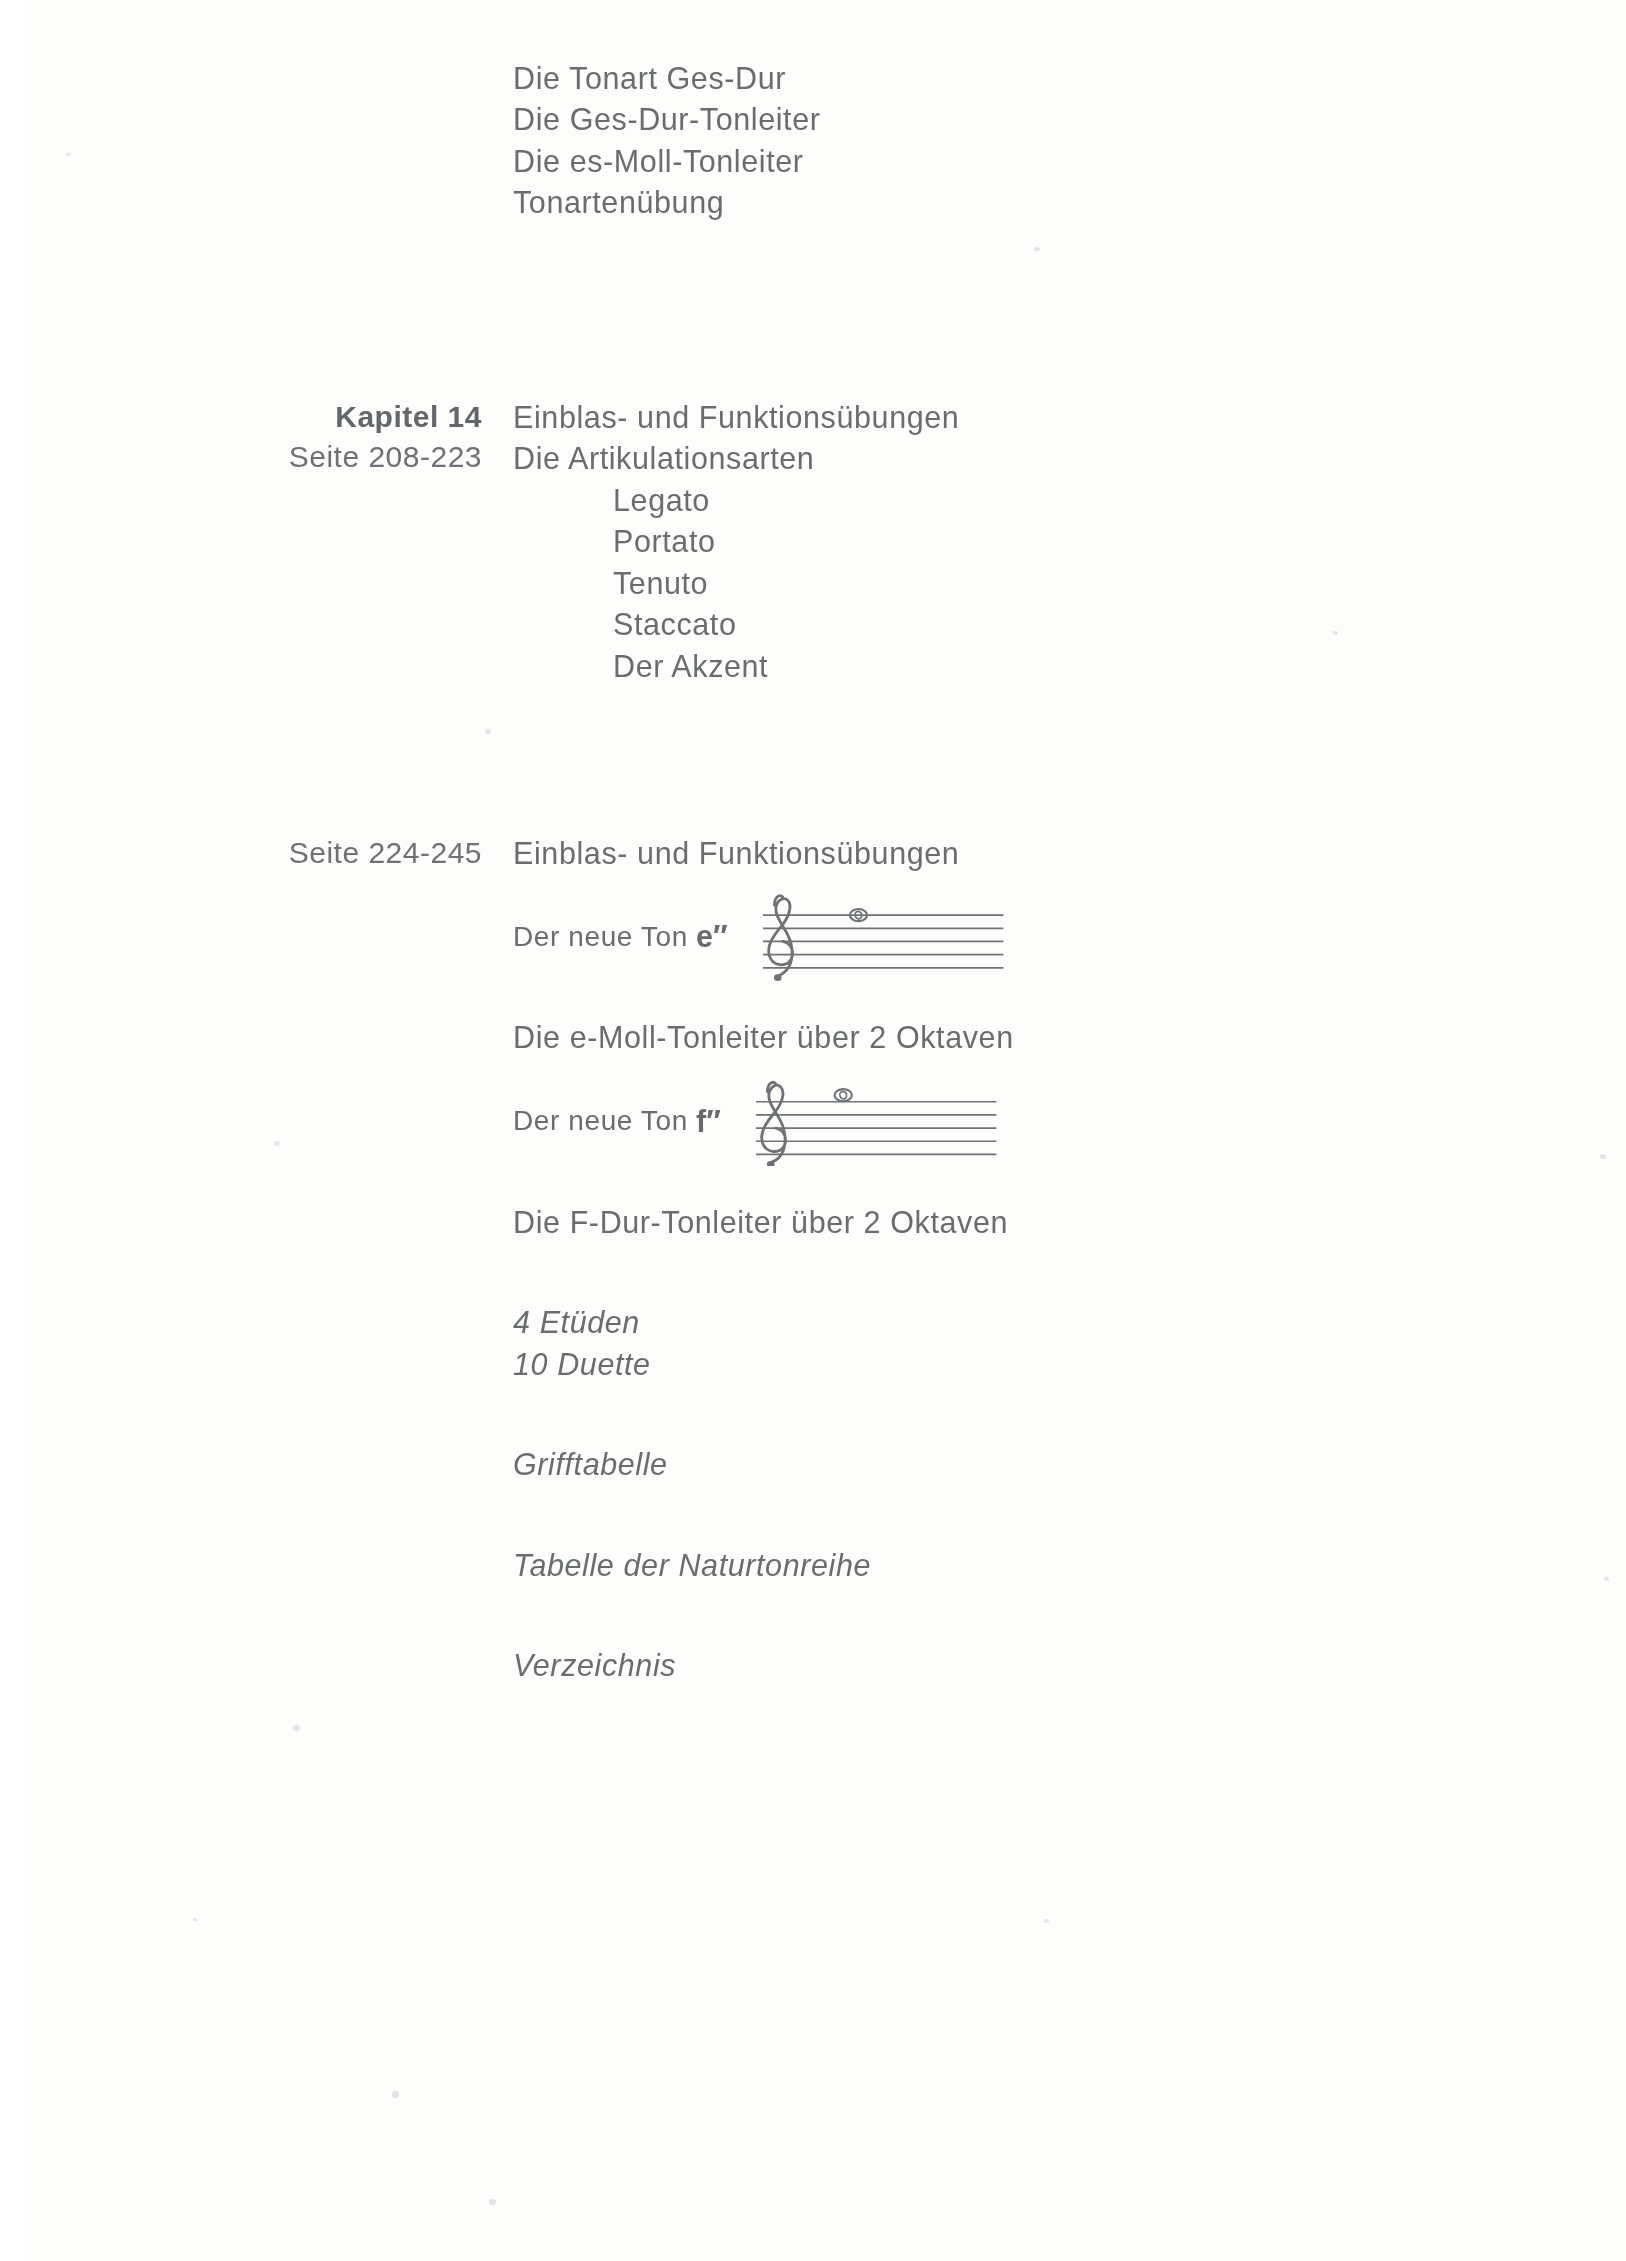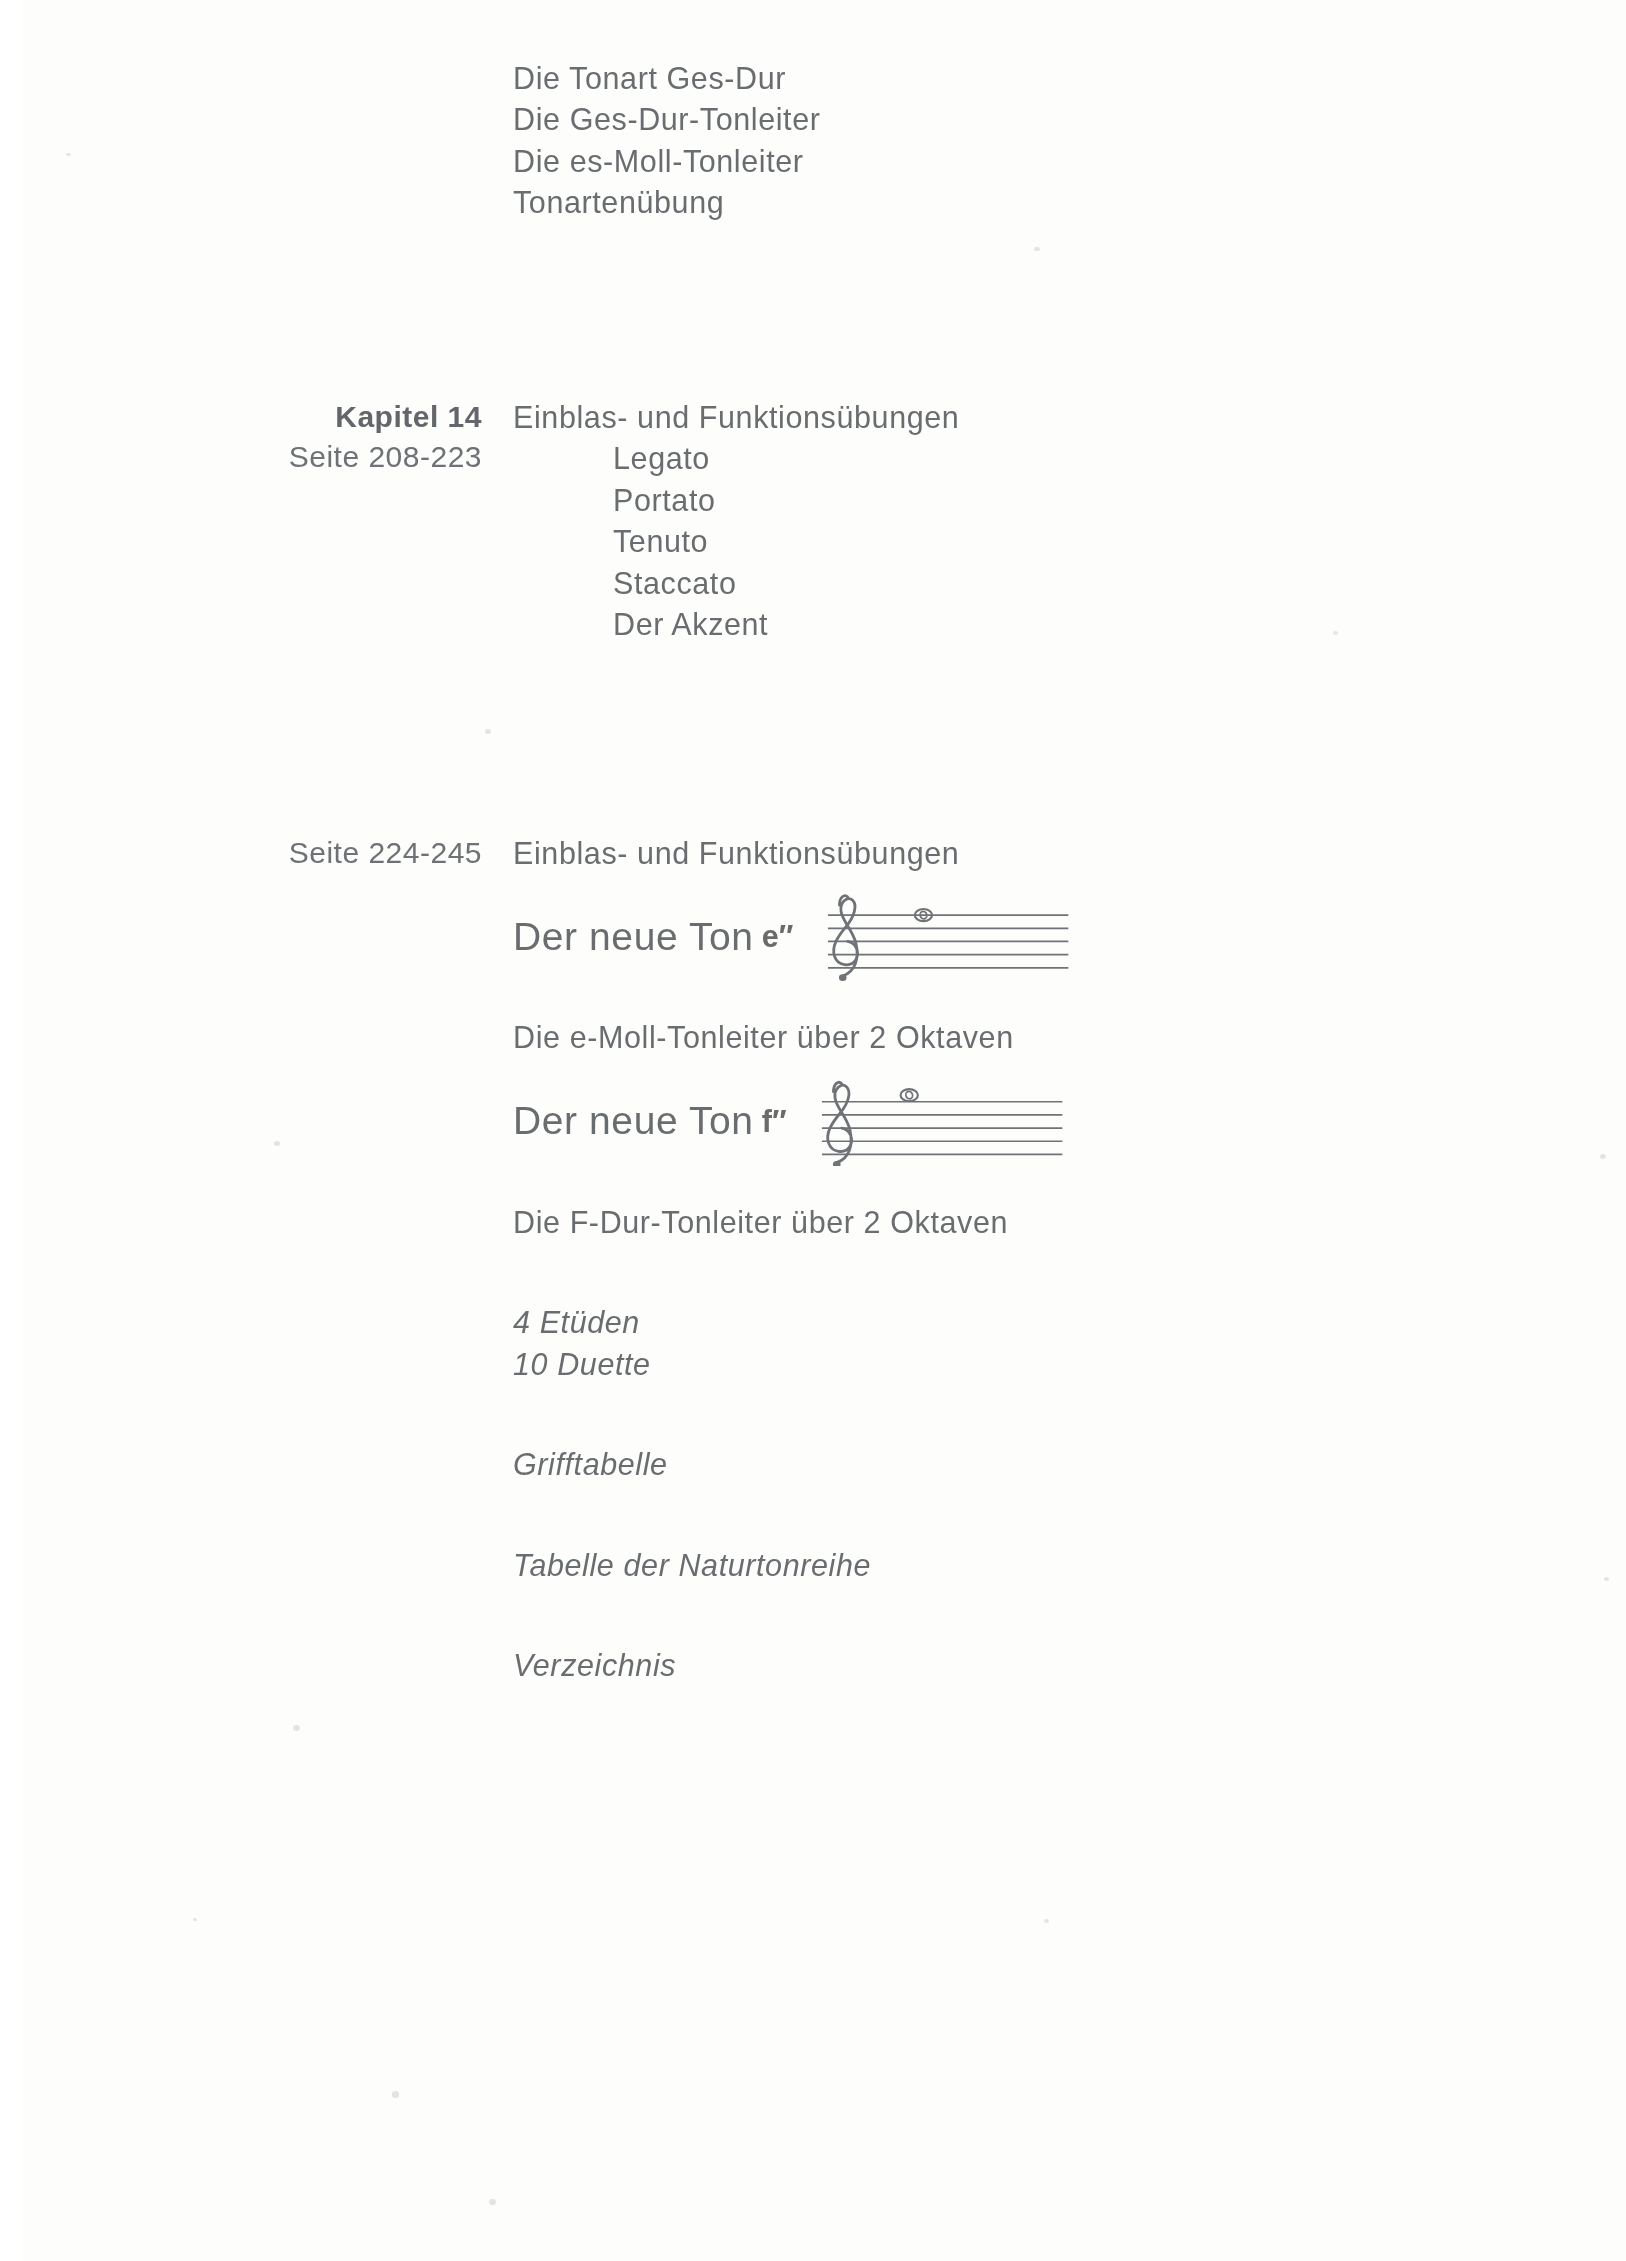--- a/index.html
+++ b/index.html
@@ -75,21 +75,21 @@
   .gap-m { height: 36px; }
   .gap-l { height: 59px; }
 
   
   .ton-row {
     display: flex;
     align-items: center;
     white-space: nowrap;
   }
   .ton-row .txt {
-    font-size: 39px;
+    font-size: 28px;
     letter-spacing: 0.6px;
     color: #6a6d70;
   }
   .ton-row .note-name {
     font-weight: bold;
     font-size: 30.5px;
     padding-left: 8.2px;
     letter-spacing: 0;
   }
   .staff-wrap {
@@ -125,20 +125,21 @@
     <div class="line">Tonartenübung</div>
   </div>
 
   <div class="col-left" style="top:397px;">
     <div class="chapter-title">Kapitel 14</div>
     <div class="chapter-pages">Seite 208-223</div>
   </div>
 
   <div class="col-right" style="top:397px;">
     <div class="line">Einblas- und Funktionsübungen</div>
+    <div class="line">Die Artikulationsarten</div>
     <div class="line indent">Legato</div>
     <div class="line indent">Portato</div>
     <div class="line indent">Tenuto</div>
     <div class="line indent">Staccato</div>
     <div class="line indent">Der Akzent</div>
   </div>
 
   <div class="col-left" style="top:833px;">
     <div class="chapter-pages">Seite 224-245</div>
   </div>

